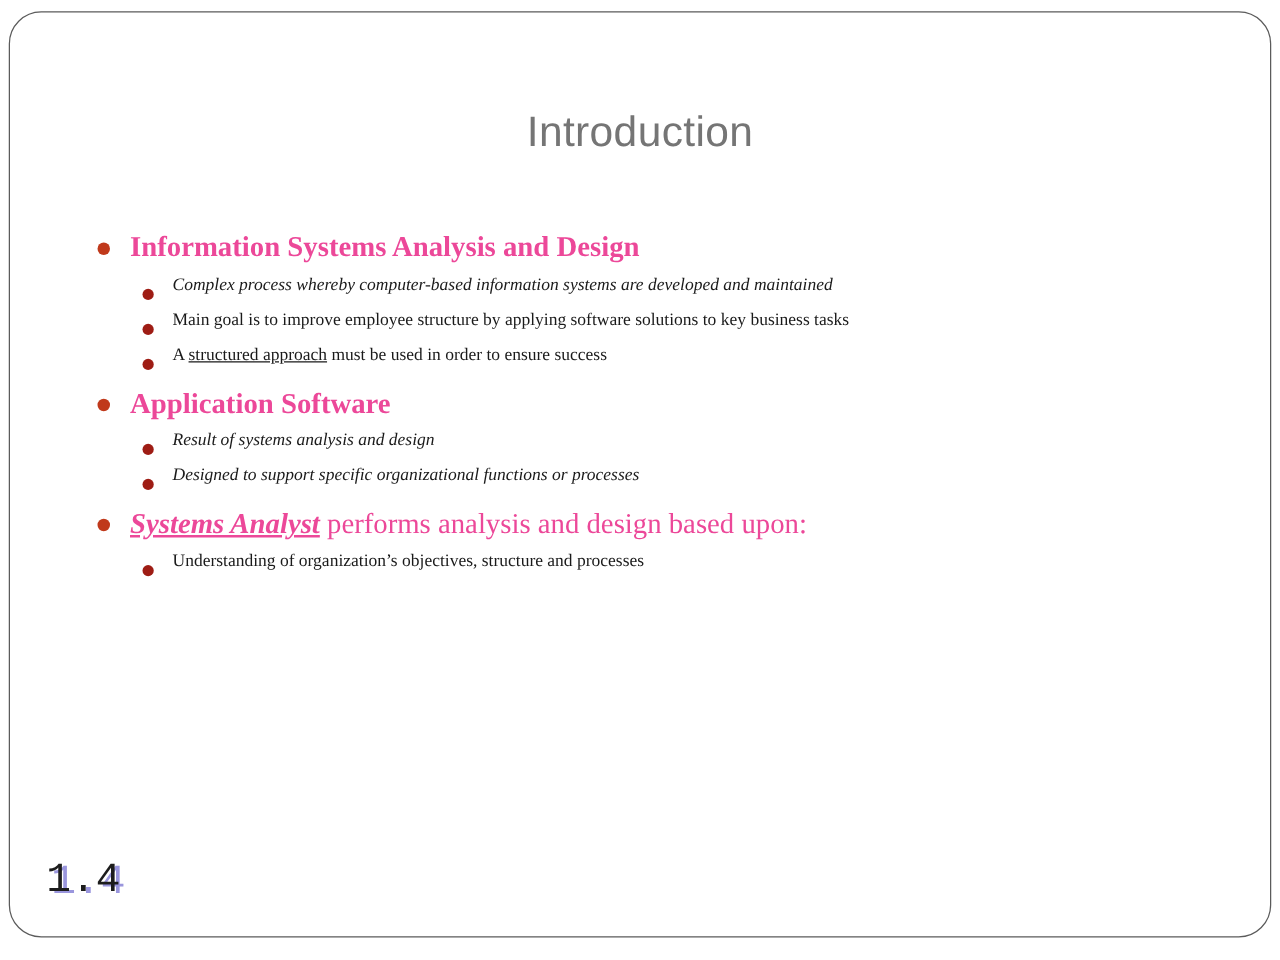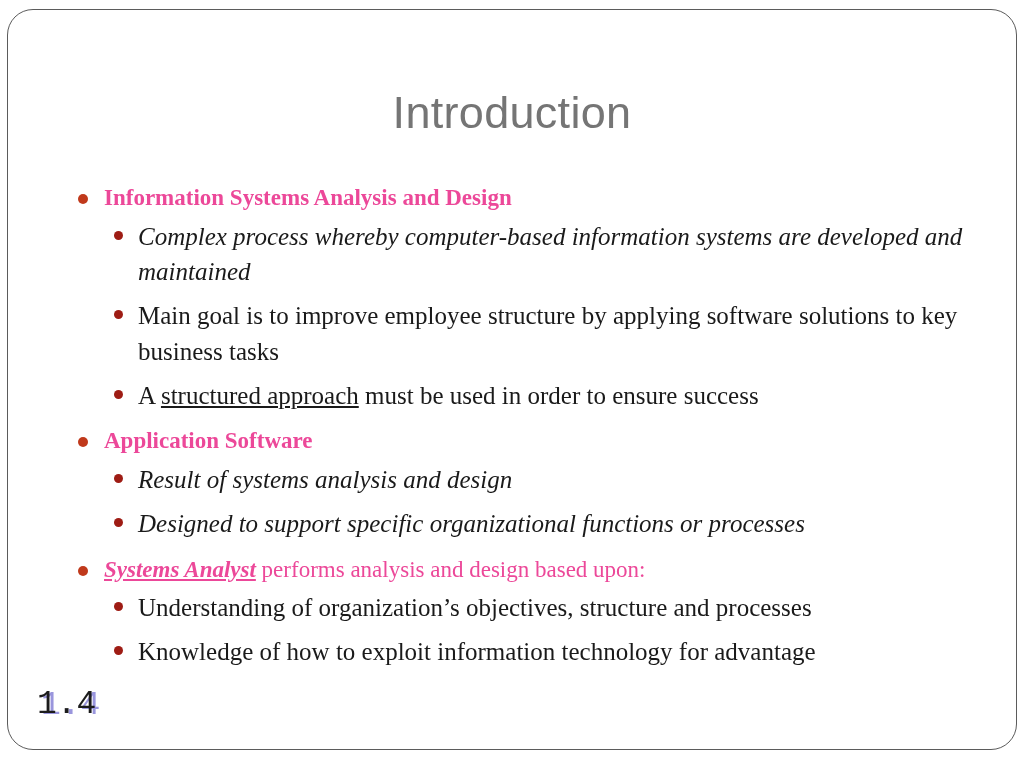--- a/index.html
+++ b/index.html
@@ -26,21 +26,21 @@
     background: #ffffff;
   }
 
   .slide-title {
     position: absolute;
     left: 0;
     top: 78px;
     width: 100%;
     text-align: center;
     font-family: "Liberation Sans", sans-serif;
-    font-size: 45px;
+    font-size: 34px;
     font-weight: 400;
     letter-spacing: 0.3px;
     color: #757575;
     line-height: 1.1;
   }
 
   .body-block {
     position: absolute;
     left: 58px;
     top: 172px;
@@ -86,21 +86,21 @@
     margin-bottom: 3px;
   }
   .lvl2 > .dot {
     width: 9px;
     height: 9px;
     left: 48px;
     top: 12px;
     background: #9E1C14;
   }
   .lvl2 > .txt {
-    font-size: 25px;
+    font-size: 14px;
     color: #1a1a1a;
     line-height: 1.43;
     display: block;
   }
 
   .italic { font-style: italic; }
   .bold { font-weight: bold; font-style: italic; }
   .uline { text-decoration: underline; }
 
   .spacer-sm { height: 9px; }
@@ -185,24 +185,20 @@
       <span class="txt"><span class="bold uline">Systems Analyst</span><span style="font-weight:400;"> performs analysis and design based upon:</span></span>
     </div>
 
     <div class="bullet-row lvl2">
       <span class="dot"></span>
       <span class="txt">Understanding of organization’s objectives, structure and processes</span>
     </div>
 
     <div class="spacer-xs"></div>
 
-    <div class="bullet-row lvl2">
-      <span class="dot"></span>
-      <span class="txt">Knowledge of how to exploit information technology for advantage</span>
-    </div>
 
   </div>
 
   <div class="slide-number-wrap">
     <span class="slide-number-ghost">1.4</span>
     <span class="slide-number">1.4</span>
   </div>
 
 </div>
 

